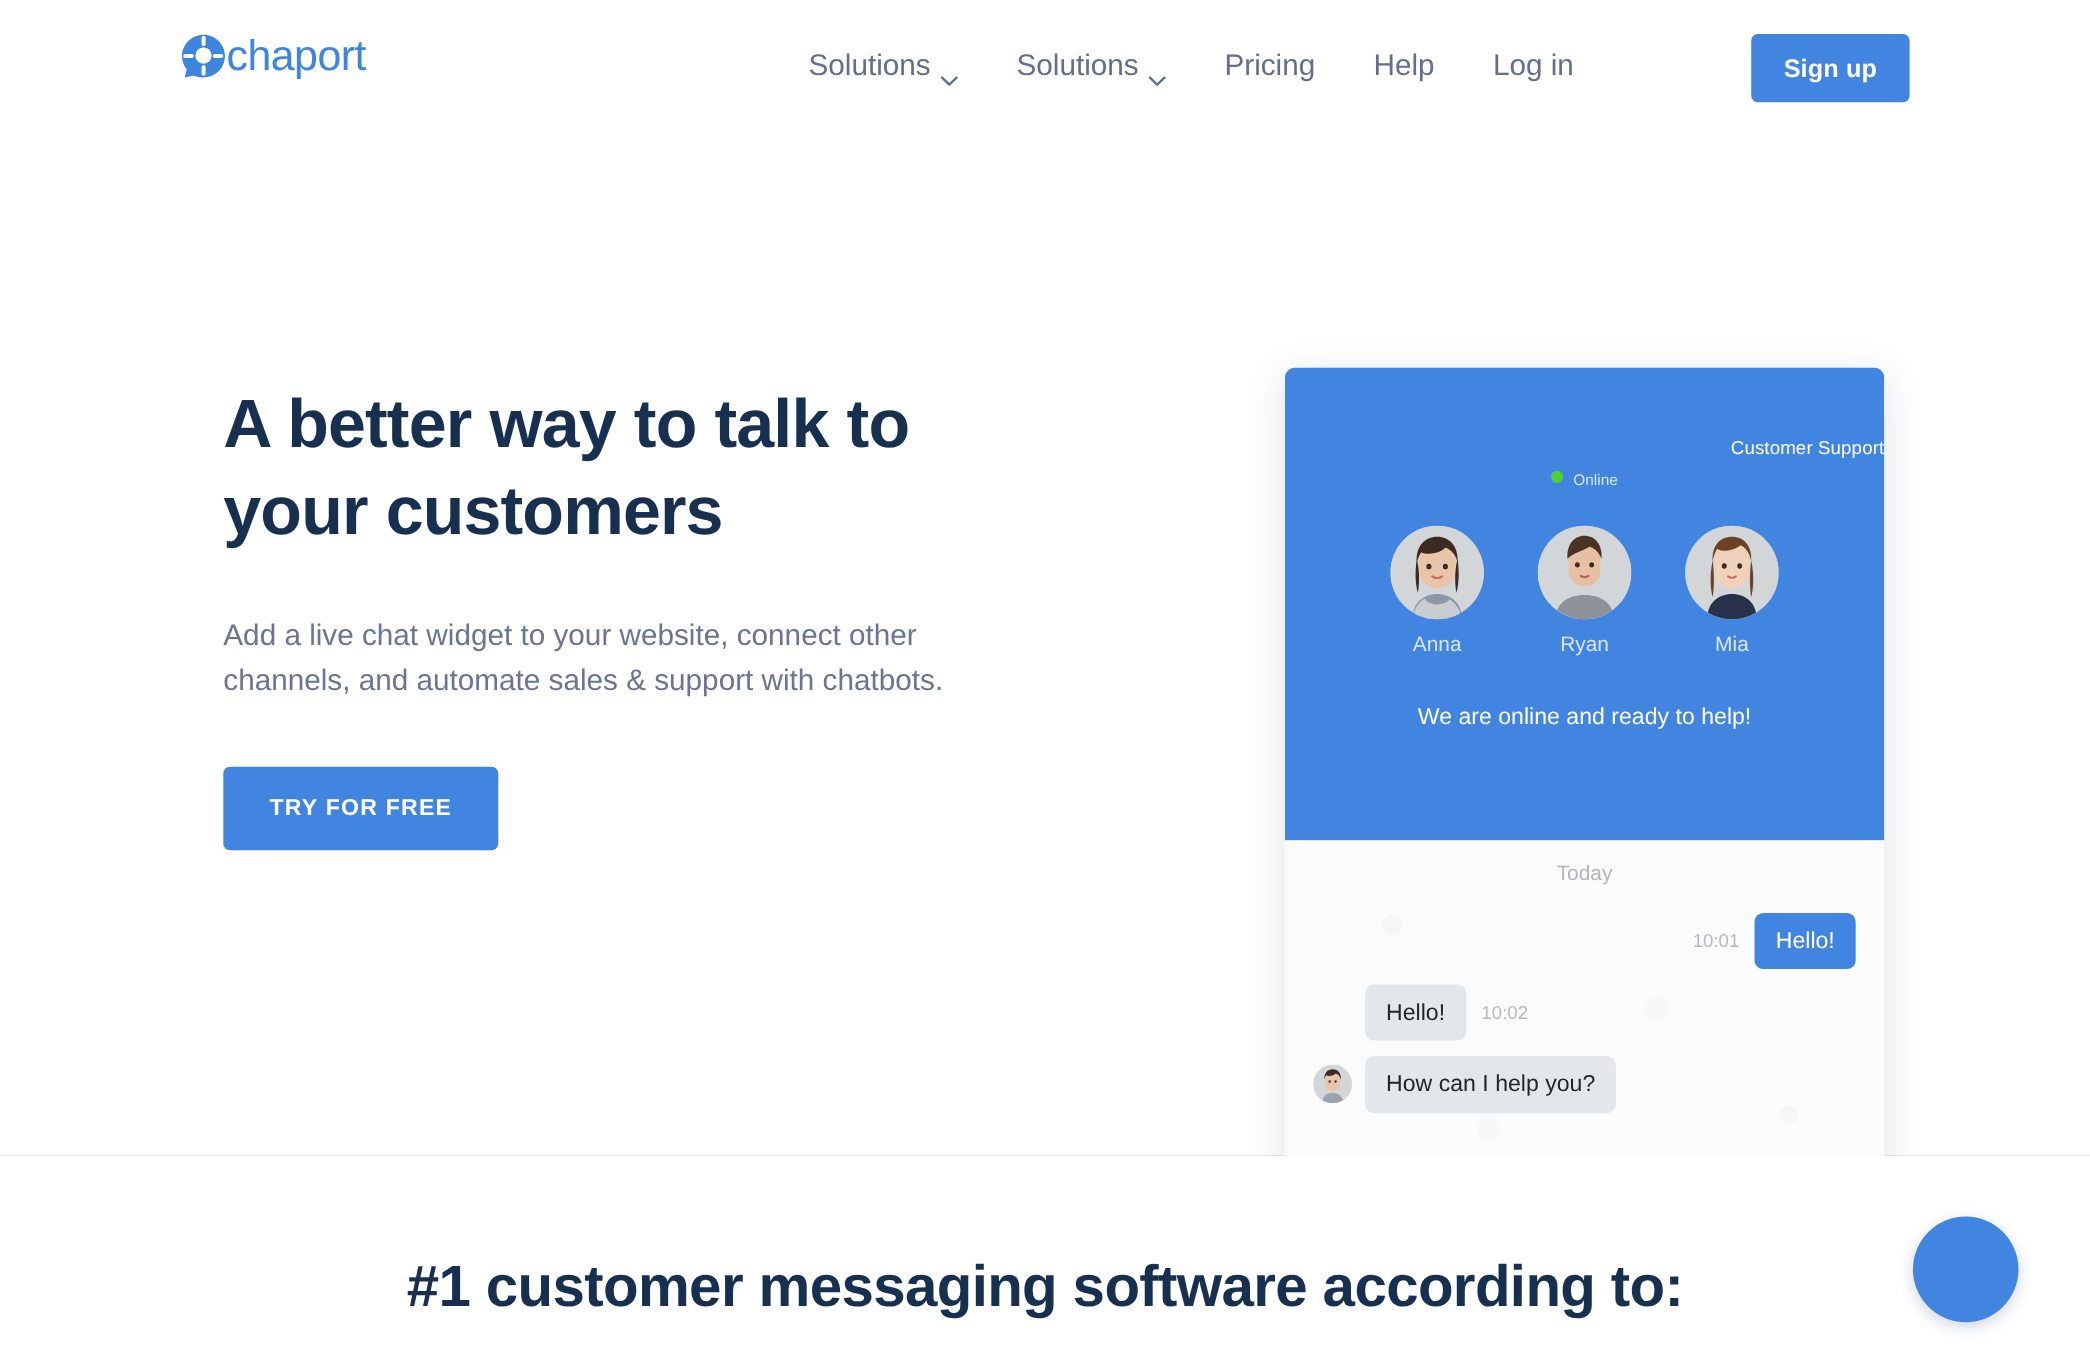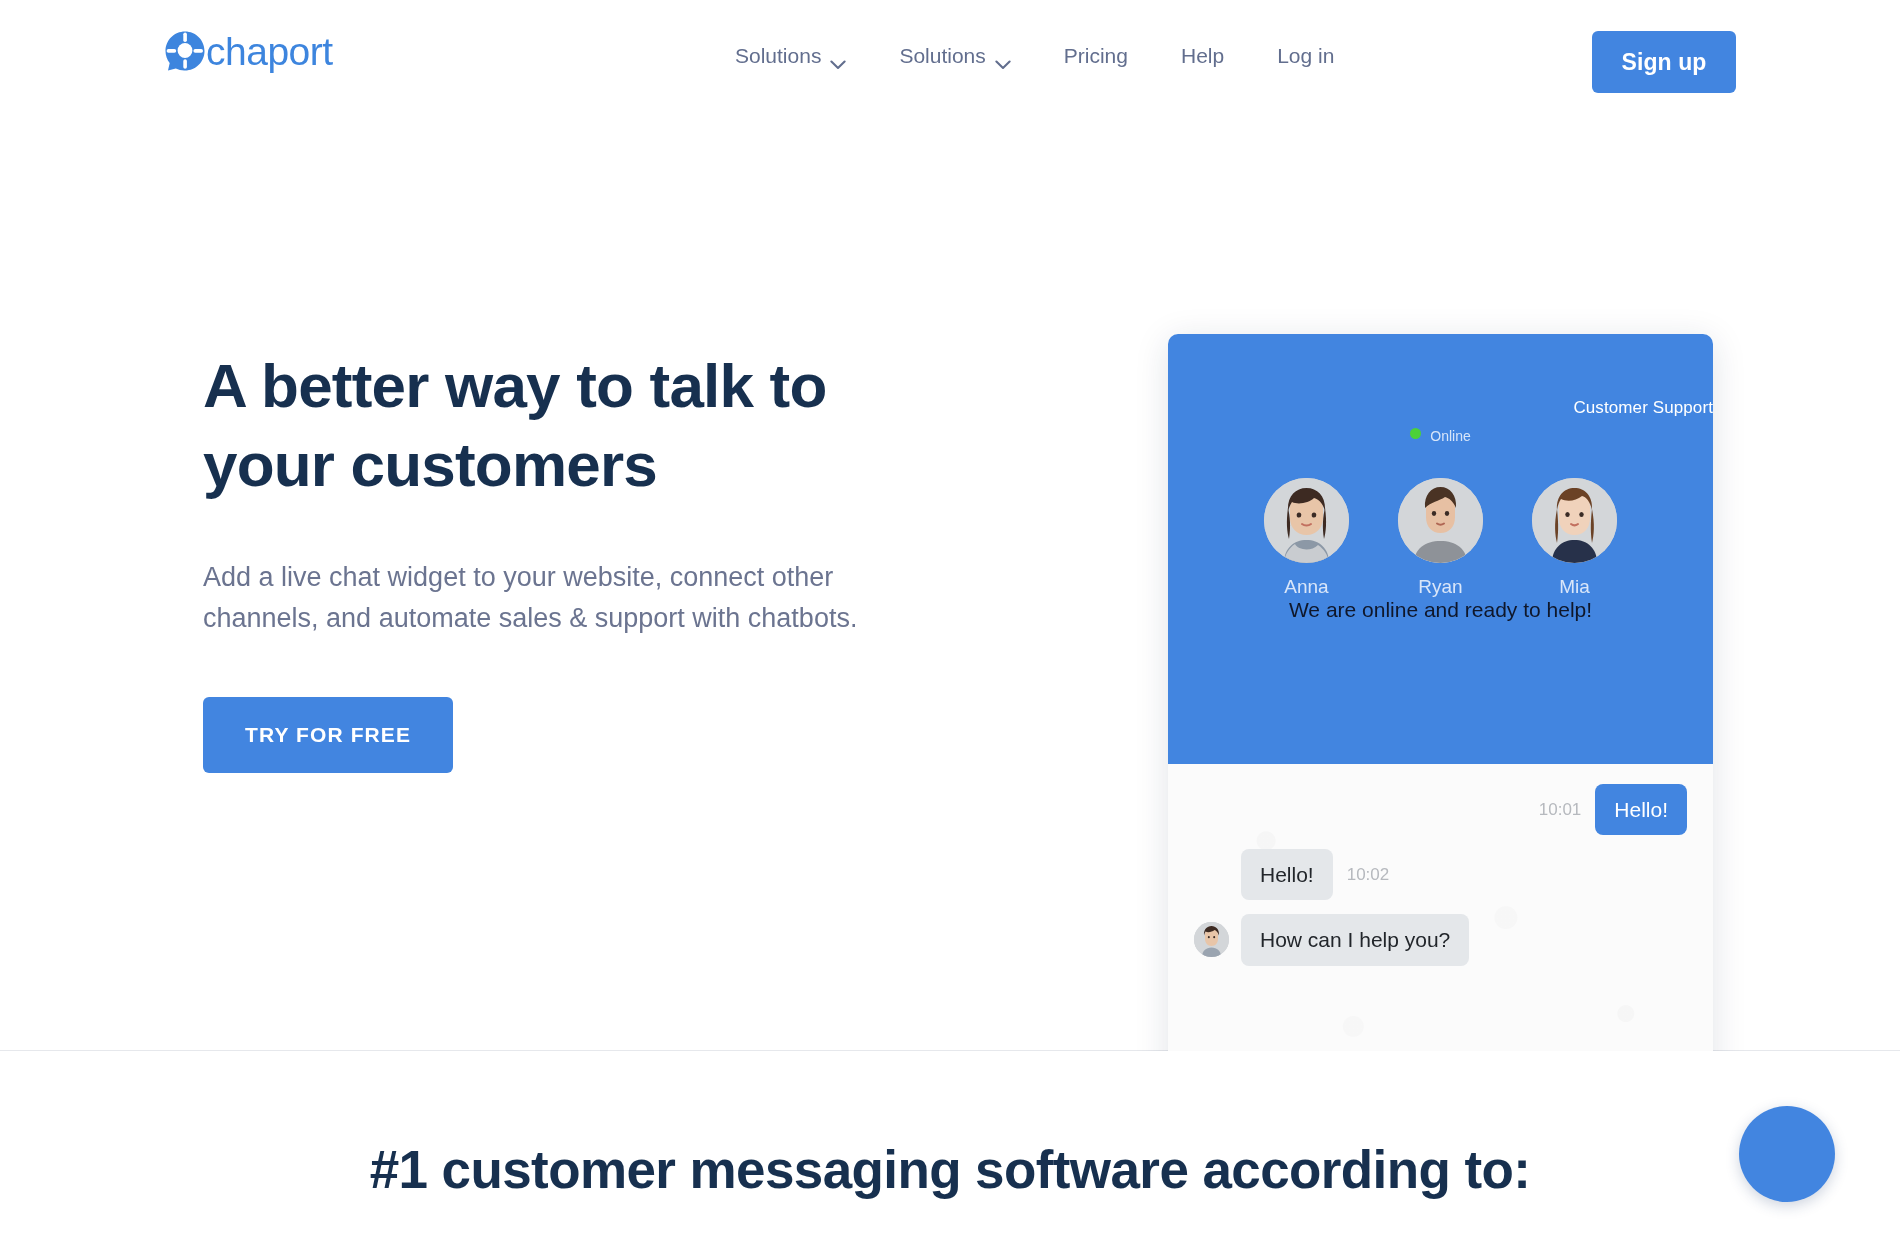--- a/index.html
+++ b/index.html
@@ -49,21 +49,21 @@
     left: 735px;
     top: 34px;
     display: flex;
     align-items: center;
     gap: 0;
   }
   .nav-item {
     display: flex;
     align-items: center;
     gap: 9px;
-    font-size: 21px;
+    font-size: 27px;
     color: #626e8e;
     text-decoration: none;
     padding: 10px 0;
     margin-right: 53px;
     white-space: nowrap;
     cursor: pointer;
   }
   .nav-item:last-child { margin-right: 0; }
   .chev { display: inline-block; width: 16px; height: 10px; }
 
@@ -186,21 +186,22 @@
     background: #d2d5d8;
     position: relative;
   }
   .op-name {
     margin-top: 13px;
     font-size: 19px;
     color: #d9e6f9;
   }
 
   .chat-welcome {
-    color: #0f172a;
+    margin-top: 42px;
+    color: #ffffff;
     font-size: 21px;
     font-weight: 400;
   }
 
   .chat-body {
     position: relative;
     height: 320px;
     background:
       radial-gradient(circle at 18% 24%, rgba(0,0,0,0.018) 0 9px, transparent 10px),
       radial-gradient(circle at 62% 48%, rgba(0,0,0,0.016) 0 11px, transparent 12px),
@@ -417,20 +418,21 @@
               </svg>
             </div>
             <div class="op-name">Mia</div>
           </div>
         </div>
 
         <div class="chat-welcome">We are online and ready to help!</div>
       </div>
 
       <div class="chat-body">
+        <div class="day-label">Today</div>
 
         <div class="msg-row out">
           <span class="msg-time">10:01</span>
           <div class="bubble out">Hello!</div>
         </div>
 
         <div class="msg-row in">
           <span class="msg-avatar-spacer"></span>
           <div class="bubble in">Hello!</div>
           <span class="msg-time">10:02</span>

